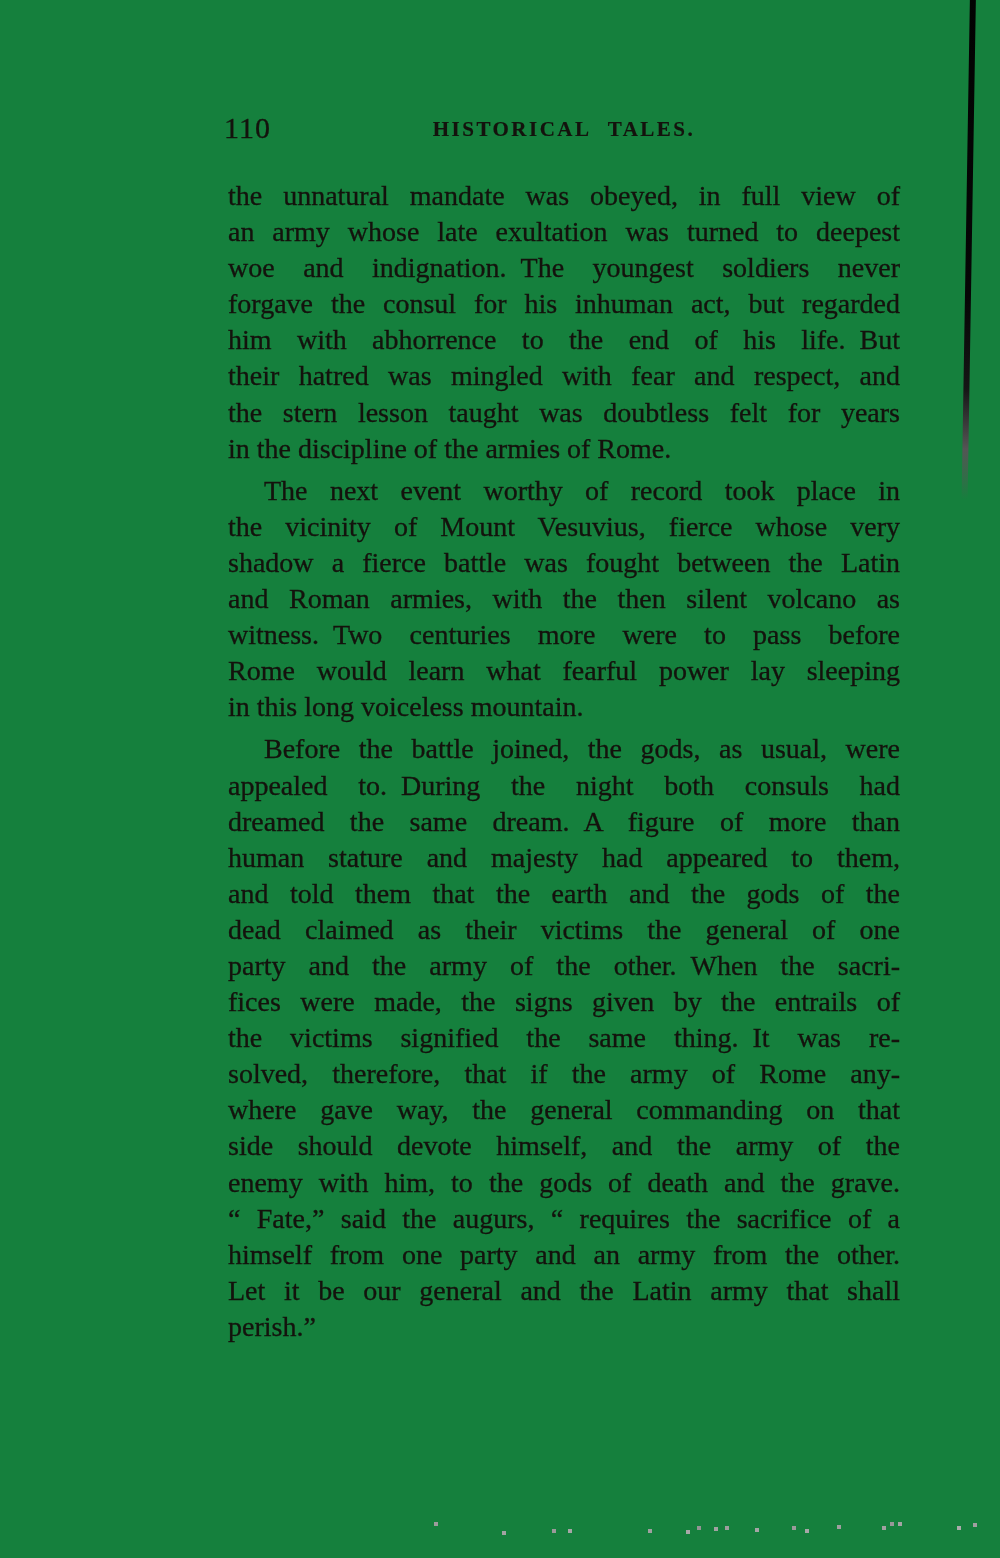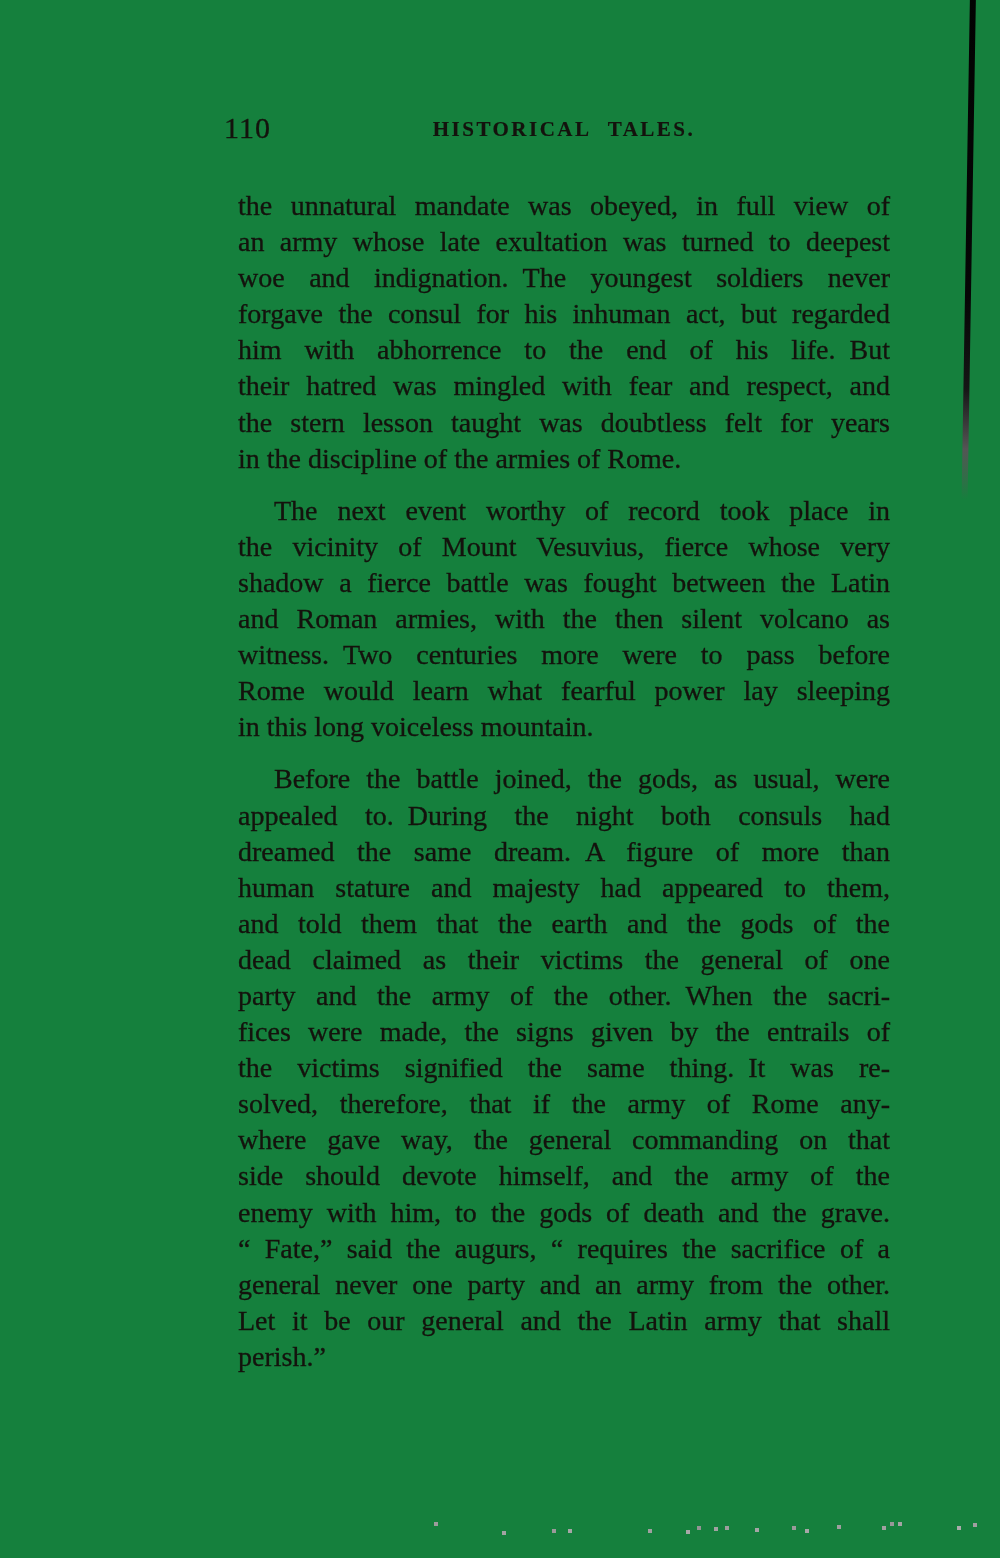--- a/index.html
+++ b/index.html
@@ -24,21 +24,21 @@
     position:absolute;left:0;right:0;top:5px;text-align:center;
     font-size:21px;line-height:24px;font-weight:bold;
     letter-spacing:2.5px;word-spacing:10px;
     -webkit-text-stroke:0.2px #14120d;
   }
   .text-block{
     position:absolute;left:222px;top:172px;width:684px;
     font-size:28px;line-height:36.1px;
     -webkit-text-stroke:0.3px #14120d;
   }
-  .para{margin:16px;padding:0;}
+  .para{margin:6px;padding:0;}
   .line{
     text-align:justify;
     text-align-last:justify;
   }
   .line.para-last{text-align-last:left;}
   .line.indent{text-indent:36px;}
   .binding-bar{
     position:absolute;left:970px;top:-8px;width:6px;height:508px;
     background:linear-gradient(to bottom,
       #020202 0%, #060606 60%, #151515 78%, #555 90%, rgba(110,110,110,0) 100%);
@@ -107,21 +107,21 @@
         <div class="line">and told them that the earth and the gods of the</div>
         <div class="line">dead claimed as their victims the general of one</div>
         <div class="line">party and the army of the other. When the sacri-</div>
         <div class="line">fices were made, the signs given by the entrails of</div>
         <div class="line">the victims signified the same thing. It was re-</div>
         <div class="line">solved, therefore, that if the army of Rome any-</div>
         <div class="line">where gave way, the general commanding on that</div>
         <div class="line">side should devote himself, and the army of the</div>
         <div class="line">enemy with him, to the gods of death and the grave.</div>
         <div class="line">“ Fate,” said the augurs, “ requires the sacrifice of a</div>
-        <div class="line">general never one party and an army from the other.</div>
+        <div class="line">himself from one party and an army from the other.</div>
         <div class="line">Let it be our general and the Latin army that shall</div>
         <div class="line para-last">perish.”</div>
       </div>
     </div>
 
   <div class="binding-bar"></div>
 
   <div class="speck-field"></div>
 
 </div>

